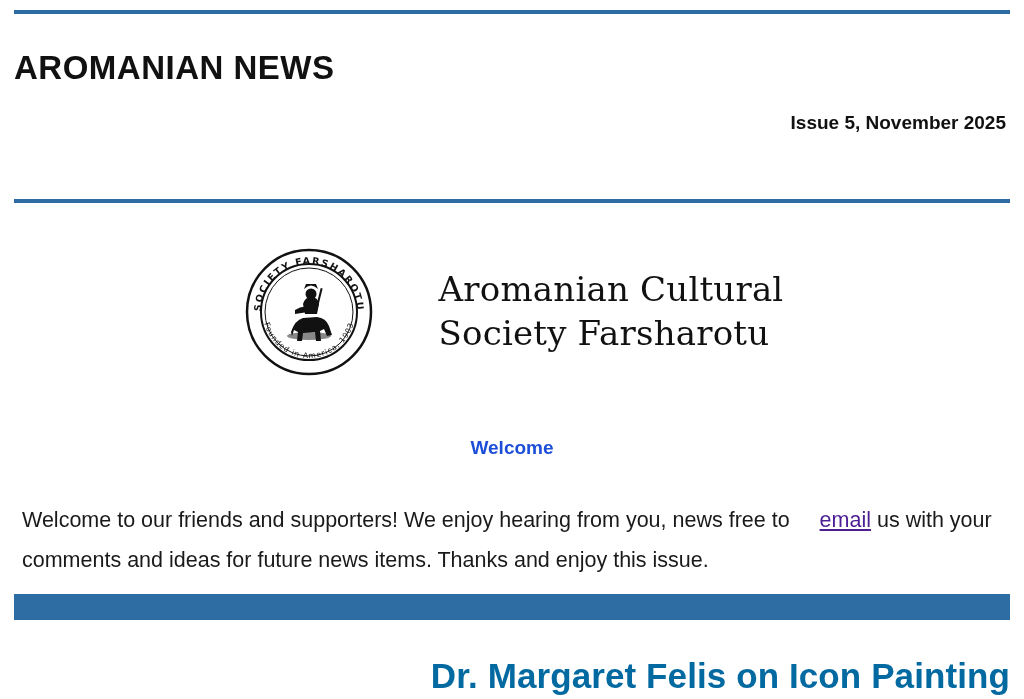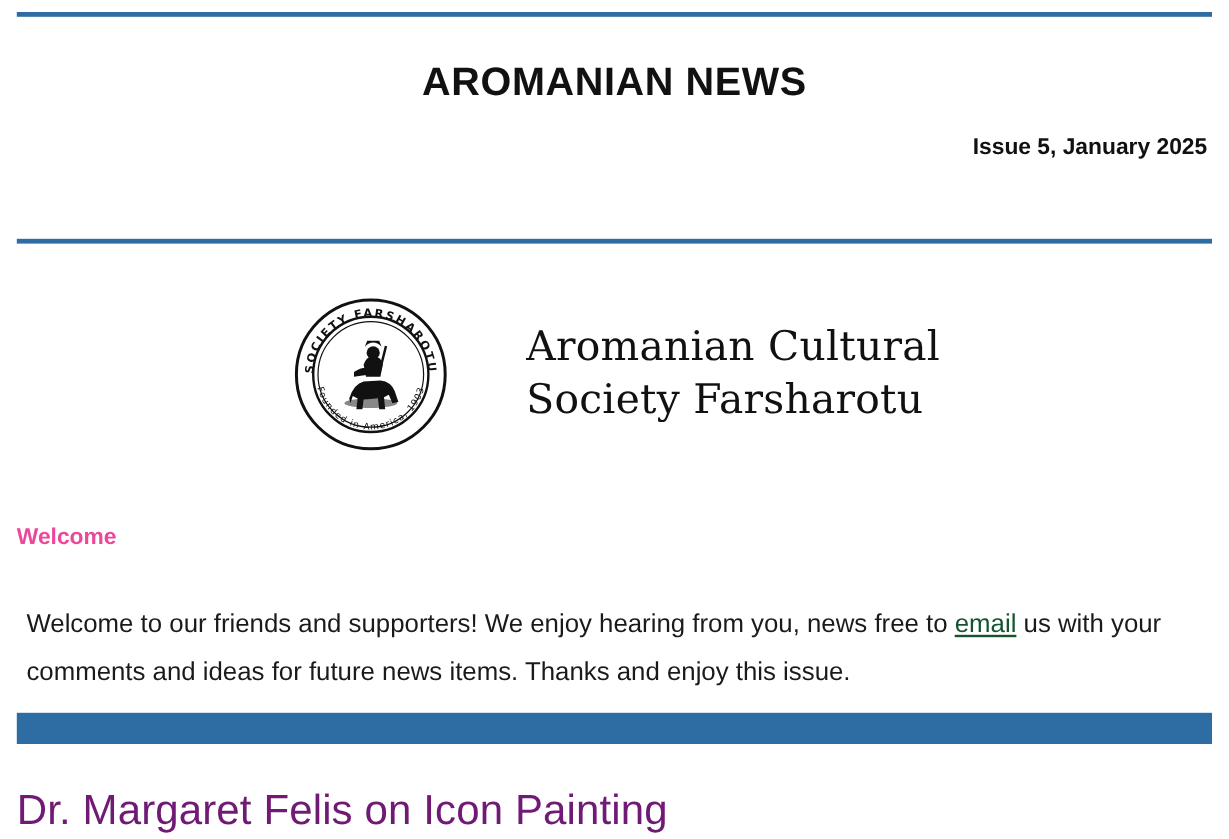--- a/index.html
+++ b/index.html
@@ -33,21 +33,21 @@
   }
 
   
   .masthead {
     position: absolute;
     left: 14px;
     right: 14px;
     top: 48px;
   }
   .masthead-title {
-    text-align: center;
+    text-align: left;
     font-size: 33px;
     font-weight: bold;
     letter-spacing: 0.5px;
     color: #111111;
     line-height: 1.2;
   }
   .issue-line {
     margin-top: 24px;
     text-align: right;
     font-size: 19px;
@@ -91,73 +91,75 @@
     letter-spacing: 0.2px;
     margin-left: 28px;
   }
 
   
   .welcome-heading {
     position: absolute;
     left: 14px;
     right: 14px;
     top: 437px;
+    text-align: center;
     font-size: 19px;
     font-weight: bold;
-    color: #ec4899;
+    color: #1d4ed8;
   }
   .welcome-body {
     position: absolute;
     left: 22px;
     right: 18px;
     top: 478px;
     font-size: 21.5px;
     line-height: 1.9;
     color: #1a1a1a;
     text-align: left;
   }
   .welcome-body a {
-    color: #14532d;
+    color: #4c1d95;
     text-decoration: underline;
+    margin-left: 24px;
   }
 
   
   .band {
     position: absolute;
     left: 14px;
     right: 14px;
     top: 594px;
     height: 26px;
     background: #2e6da4;
   }
 
   
   .article-headline {
     position: absolute;
     left: 14px;
     right: 14px;
     top: 655px;
-    text-align: left;
+    text-align: right;
     font-size: 35px;
-    font-weight: normal;
-    color: #701a75;
+    font-weight: bold;
+    color: #0369a1;
     line-height: 1.18;
     letter-spacing: 0.1px;
   }
 </style>
 </head>
 <body>
 
 <div class="page">
 
   <div class="rule-top"></div>
 
   <div class="masthead">
     <div class="masthead-title">AROMANIAN NEWS</div>
-    <div class="issue-line">Issue 5, January 2025</div>
+    <div class="issue-line">Issue 5, November 2025</div>
   </div>
 
   <div class="rule-second"></div>
 
   <div class="logo-block">
     <div class="seal">
       <svg viewBox="0 0 136 136" width="136" height="136" aria-hidden="true">
         <defs>
           <path id="arcTop" d="M 20,68 A 48,48 0 0 1 116,68" fill="none"></path>
           <path id="arcBottom" d="M 22,68 A 46,46 0 0 0 114,68" fill="none"></path>

